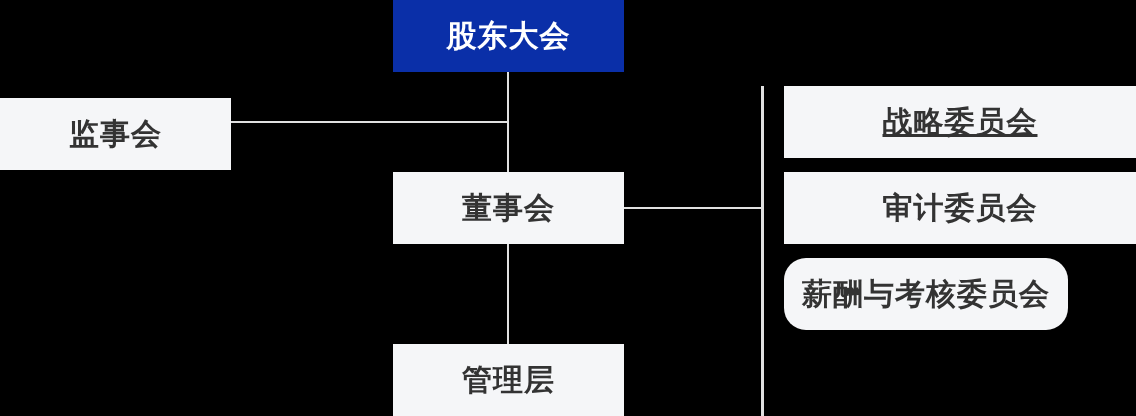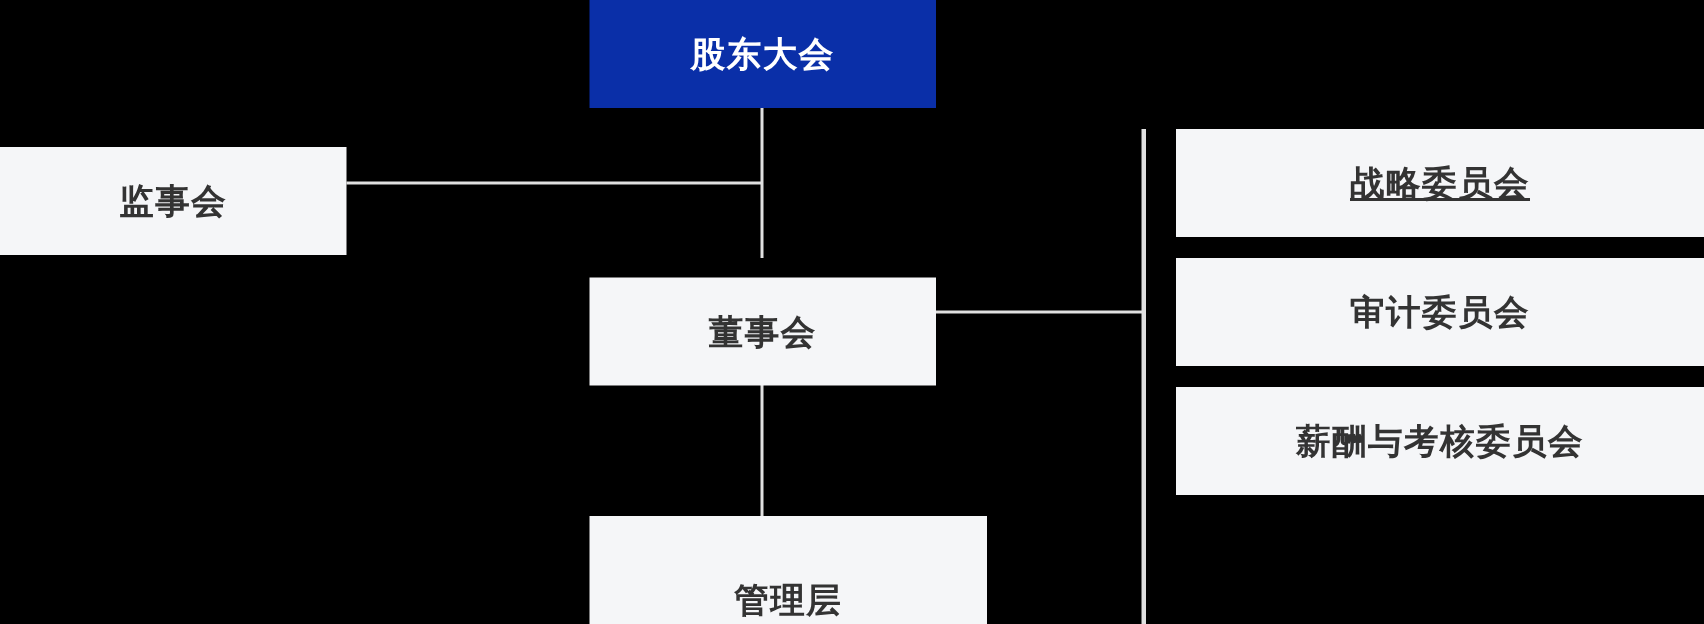--- a/index.html
+++ b/index.html
@@ -8,38 +8,38 @@
     width:1136px;height:416px;
     background:var(--background,#000000);
     overflow:hidden;
     font-family:"DejaVu Sans","Liberation Sans",sans-serif;
   }
   .node{
     position:absolute;
     display:flex;align-items:center;justify-content:center;
     background:var(--node-bg,#f5f6f8);
     color:var(--node-text,#333333);
-    font-size:23px;font-weight:700;
+    font-size:30px;font-weight:700;
     letter-spacing:1px;
     box-sizing:border-box;
   }
   .node.primary{
     background:var(--accent,#0a2fa8);
     color:var(--accent-text,#ffffff);
   }
   .line{position:absolute;background:var(--line,#e0e0e0);}
 
   
   .pos-shareholders{left:393px;top:0;   width:231px;height:72px;}
   .pos-supervisors {left:0;   top:98px; width:231px;height:72px;}
-  .pos-board       {left:393px;top:172px;width:231px;height:72px;margin-top:13px;}
-  .pos-management  {left:393px;top:344px;width:265px;height:72px;align-items:flex-end;}
+  .pos-board       {left:393px;top:172px;width:231px;height:72px;}
+  .pos-management  {left:393px;top:344px;width:231px;height:72px;}
   .pos-strategy    {left:784px;top:86px; width:352px;height:72px;text-decoration:underline;}
   .pos-audit       {left:784px;top:172px;width:352px;height:72px;}
-  .pos-remuneration{left:784px;top:258px;width:352px;height:72px;}
+  .pos-remuneration{left:784px;top:258px;width:284px;height:72px;border-radius:22px;}
   .pos-nomination  {left:784px;top:344px;width:352px;height:72px;}
 
   
   .line-v-top      {left:507px;top:72px; width:2px;height:100px;}
   .line-v-bottom   {left:507px;top:244px;width:2px;height:100px;}
   .line-h-supervisors{left:231px;top:121px;width:277px;height:2px;}
   .line-h-board    {left:624px;top:207px;width:139px;height:2px;}
   .line-v-right    {left:761px;top:86px; width:3px;height:330px;}
 </style>
 </head>

